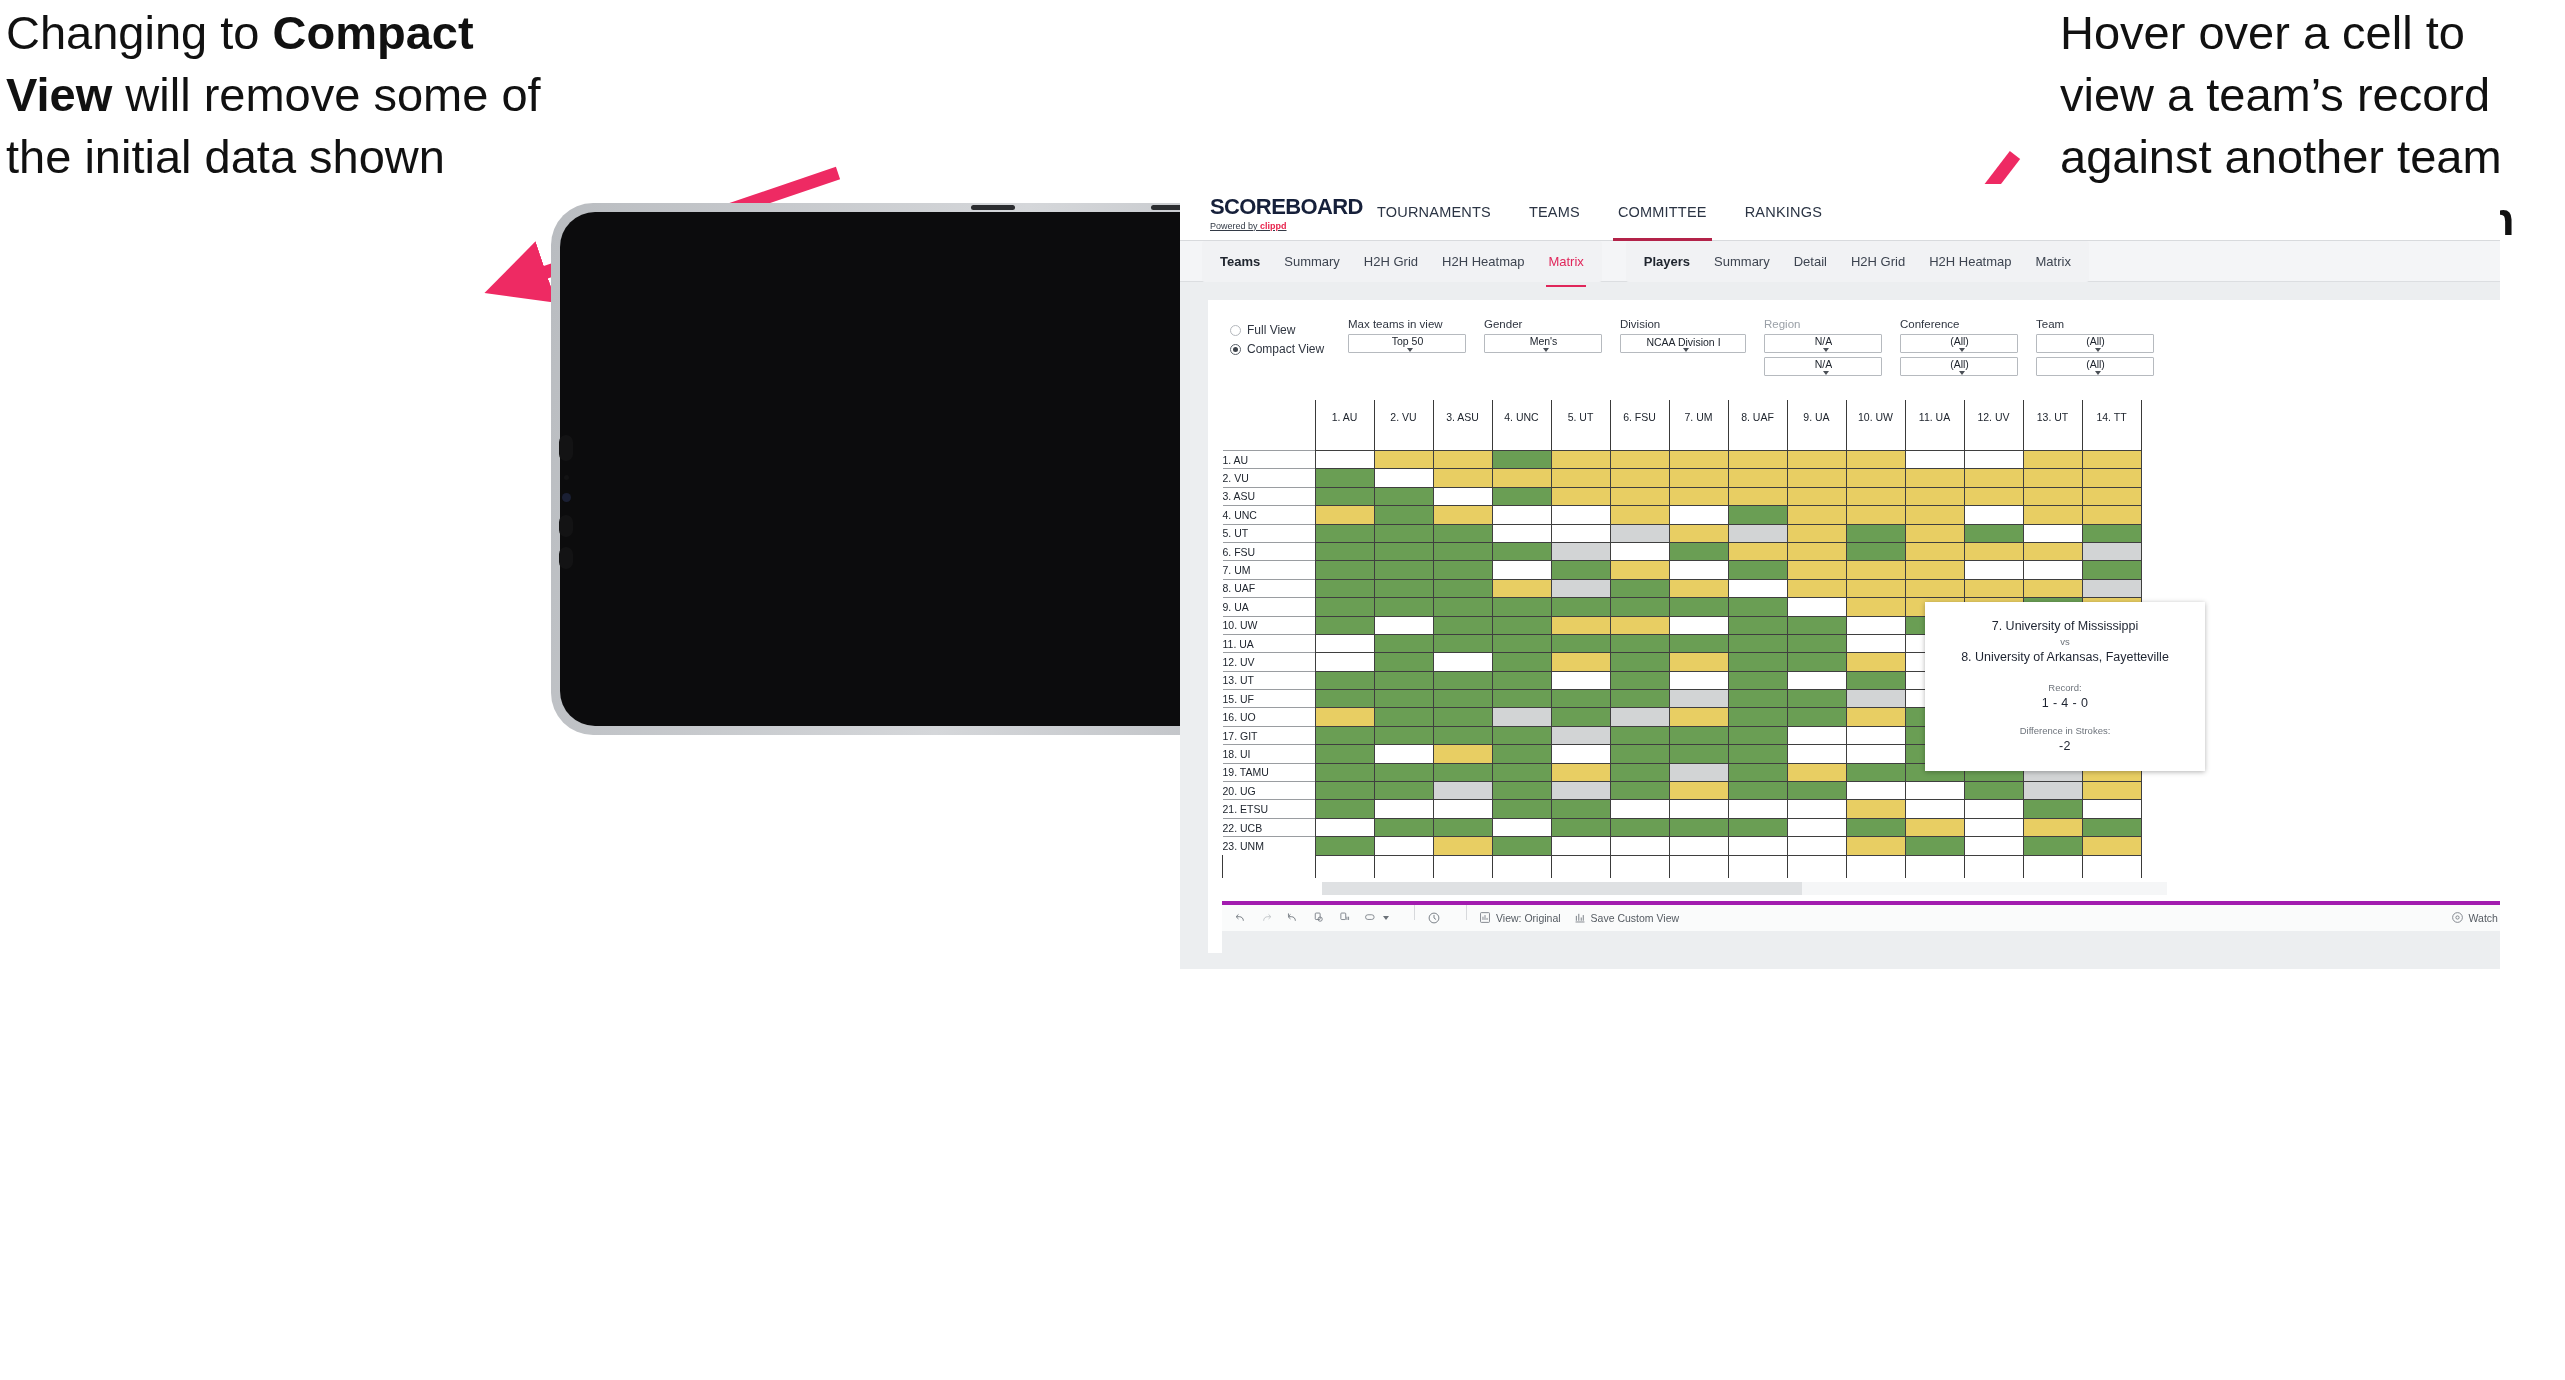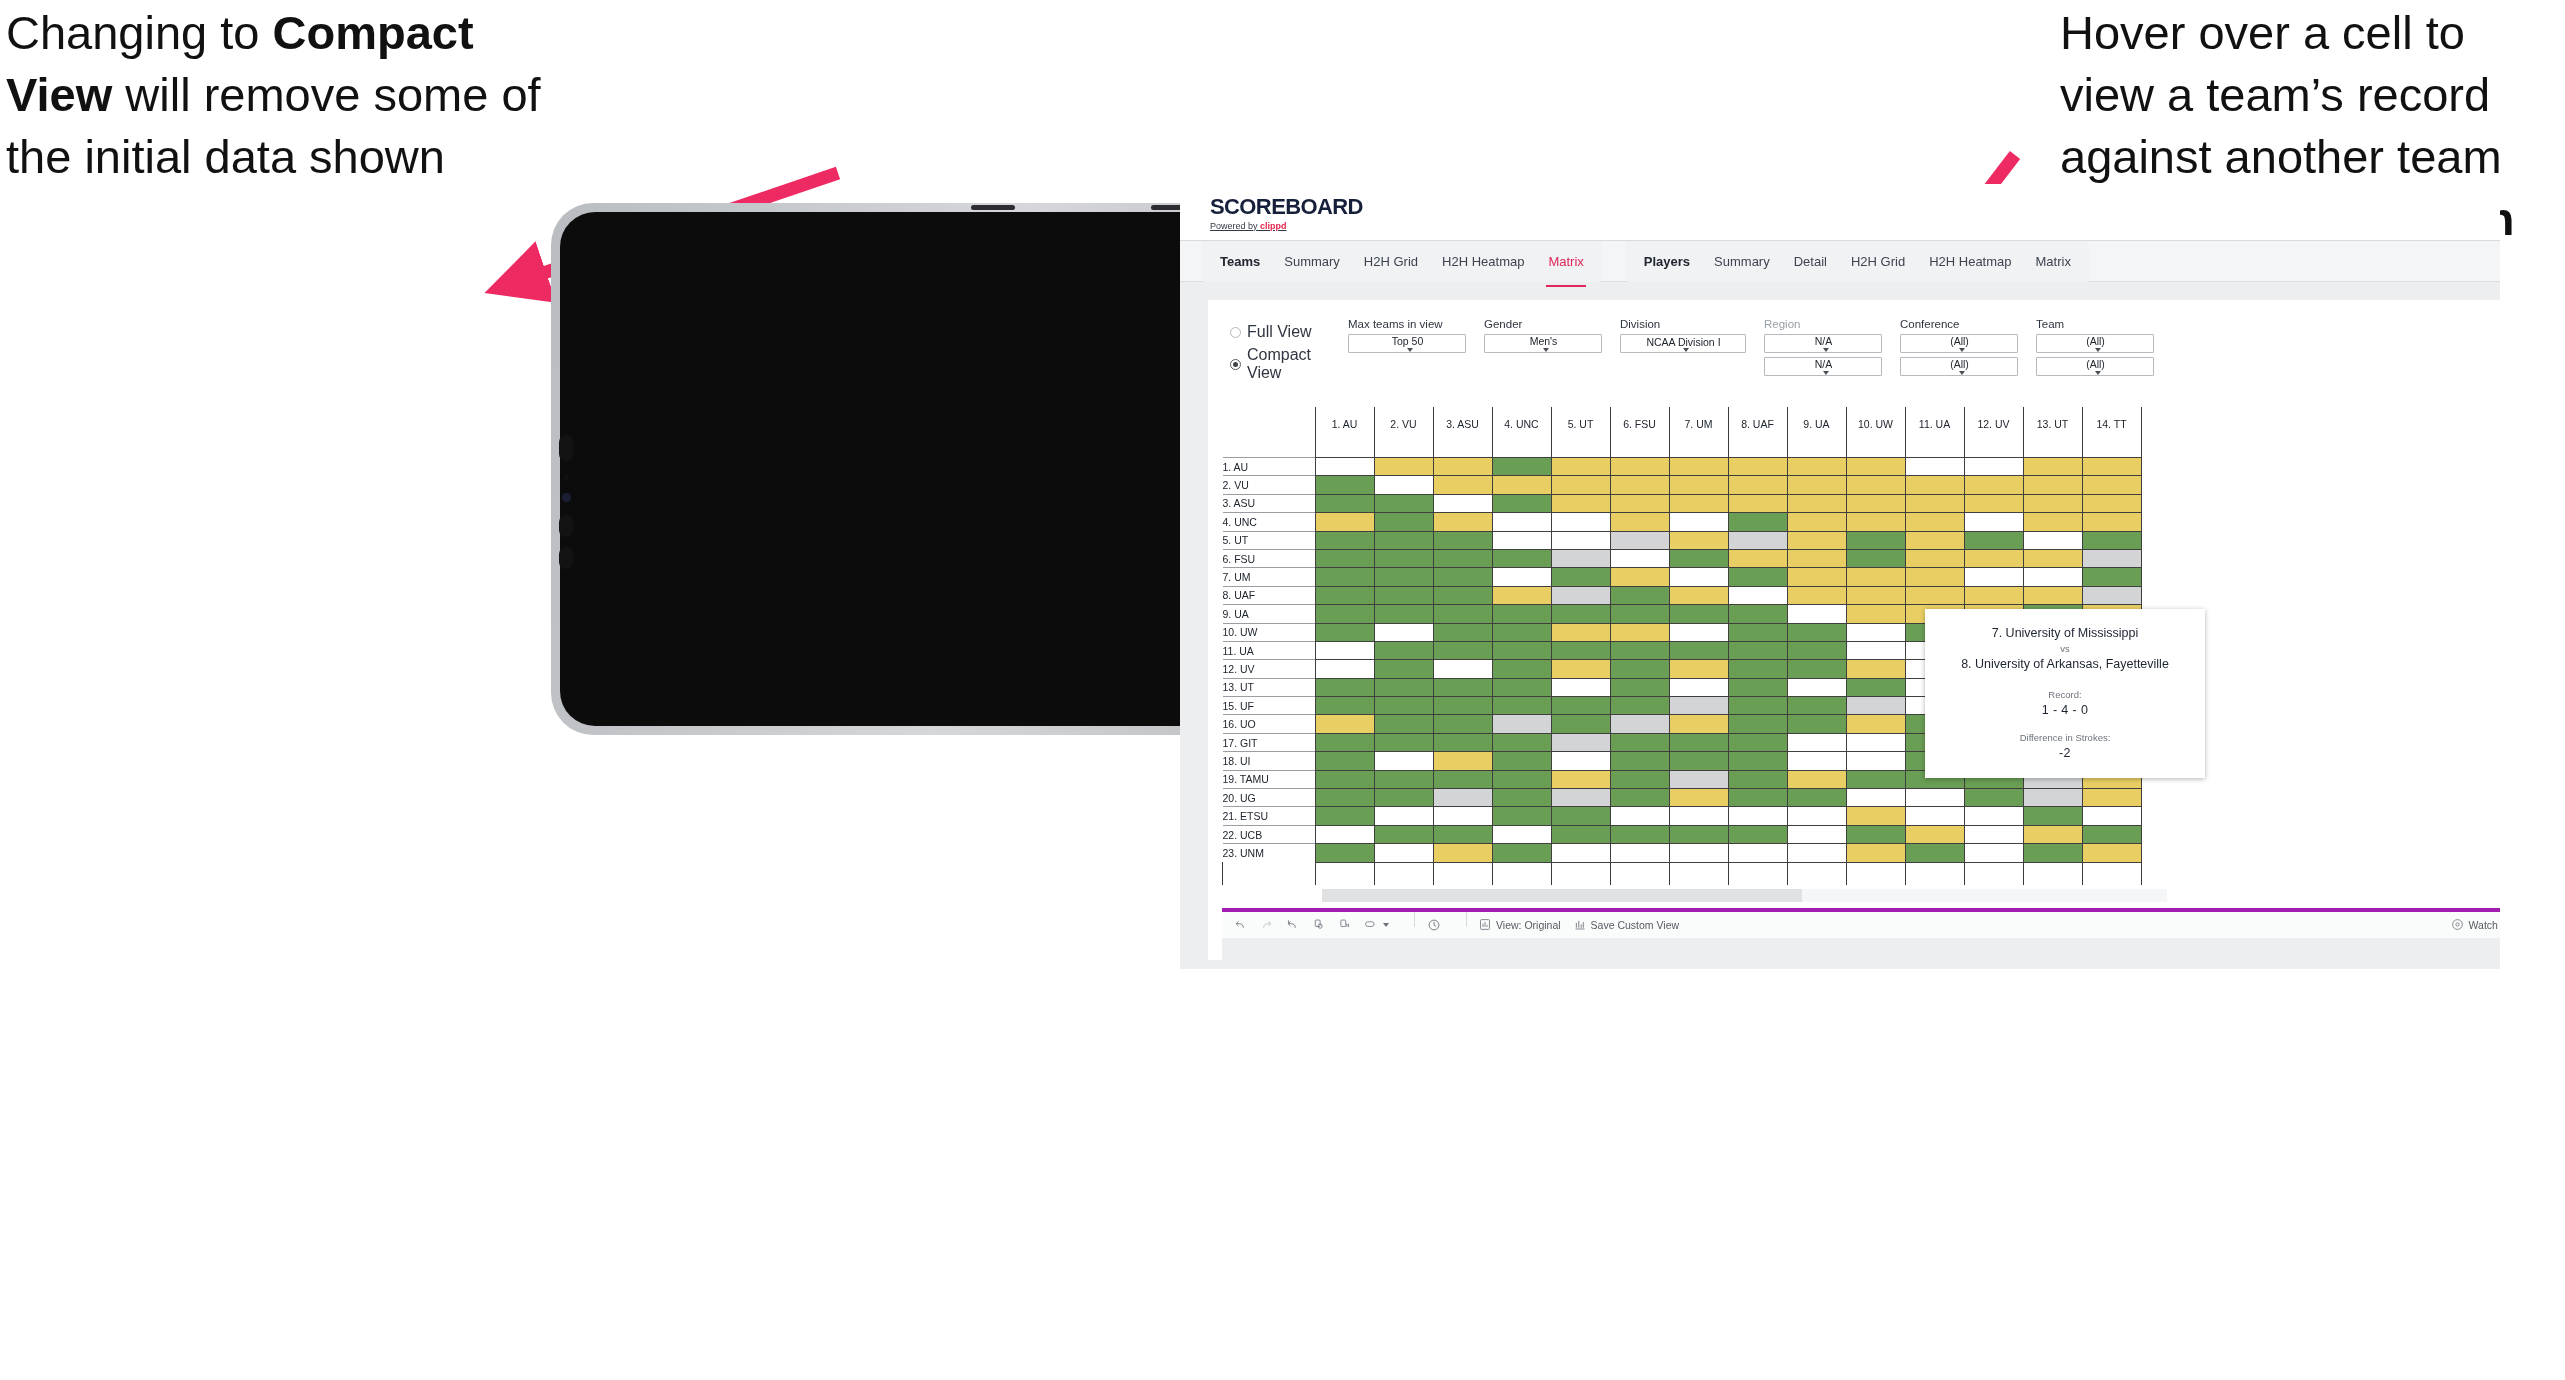--- a/index.html
+++ b/index.html
@@ -79,21 +79,21 @@
   .subnav-item.active::after{
     content:"";position:absolute;left:10px;right:10px;bottom:7px;height:2px;background:#e0265a;
   }
 
   .viz-pad{padding:18px 28px 0 28px;}
   .viz-card{background:#ffffff;padding:14px 14px 0 14px;}
 
   
   .filters{display:flex;align-items:flex-start;padding:4px 0 8px 8px;}
   .radio-col{width:118px;padding-top:5px;}
-  .radio-row{display:flex;align-items:center;font-size:16px;color:#2f3540;margin-bottom:5px;}
+  .radio-row{display:flex;align-items:center;font-size:12px;color:#2f3540;margin-bottom:5px;}
   .radio-mark{
     width:11px;height:11px;border-radius:50%;border:1px solid #b4b8bd;background:#fff;
     margin-right:6px;box-sizing:border-box;position:relative;flex:none;
   }
   .radio-row.on .radio-mark{border-color:#5a6068;}
   .radio-row.on .radio-mark::after{
     content:"";position:absolute;left:2px;top:2px;width:5px;height:5px;border-radius:50%;background:#3f444b;
   }
   .f-block{margin-right:18px;}
   .f-label{font-size:11.5px;color:#2f3540;margin-bottom:4px;}
@@ -210,20 +210,26 @@
   <div class="btn-dot" style="left:8px;top:312px;width:14px;height:22px;border-radius:7px;"></div>
   <div class="btn-dot" style="left:8px;top:344px;width:14px;height:22px;border-radius:7px;"></div>
 
   <div class="tab-screen">
     <div id="app">
 
       <div class="app-header">
         <div class="logo-wrap">
           <div class="logo-main">SCOREBOARD</div>
           <div class="logo-sub"><span>Powered by </span><span class="brand">clippd</span></div>
+        </div>
+        <div class="topnav">
+          <div class="topnav-item">TOURNAMENTS</div>
+          <div class="topnav-item">TEAMS</div>
+          <div class="topnav-item active">COMMITTEE</div>
+          <div class="topnav-item">RANKINGS</div>
         </div>
       </div>
 
       <div class="subnav">
         <div class="subgroup">
           <div class="subnav-head">Teams</div>
           <div class="subnav-item">Summary</div>
           <div class="subnav-item">H2H Grid</div>
           <div class="subnav-item">H2H Heatmap</div>
           <div class="subnav-item active">Matrix</div>

